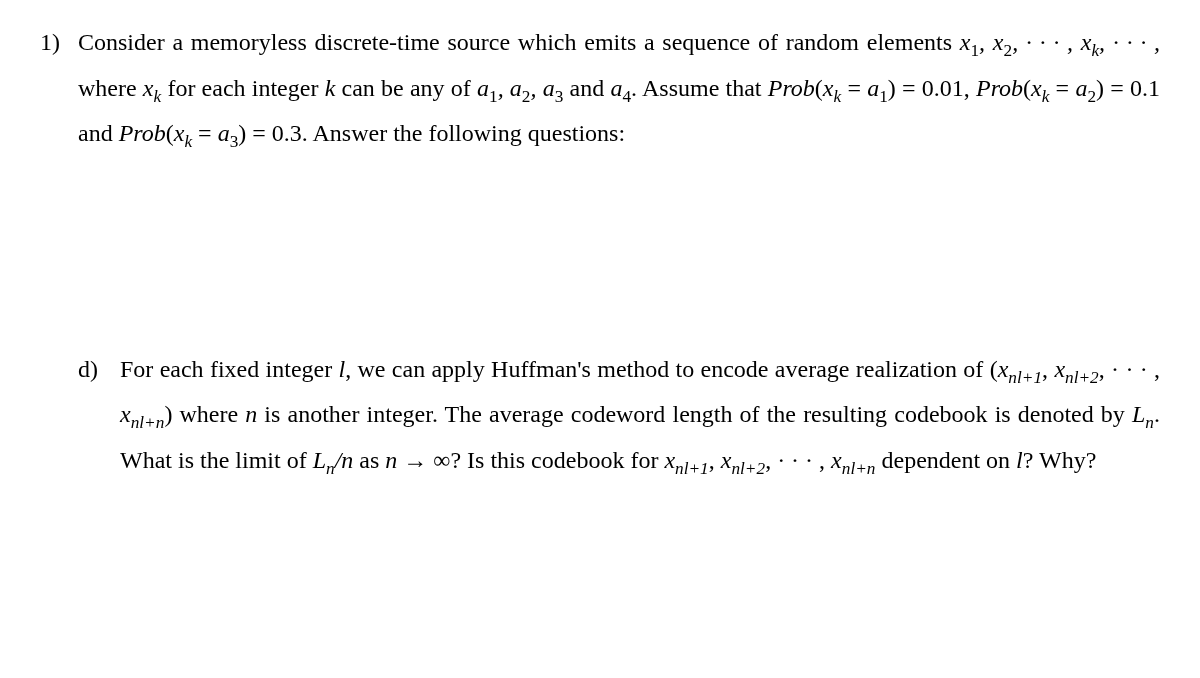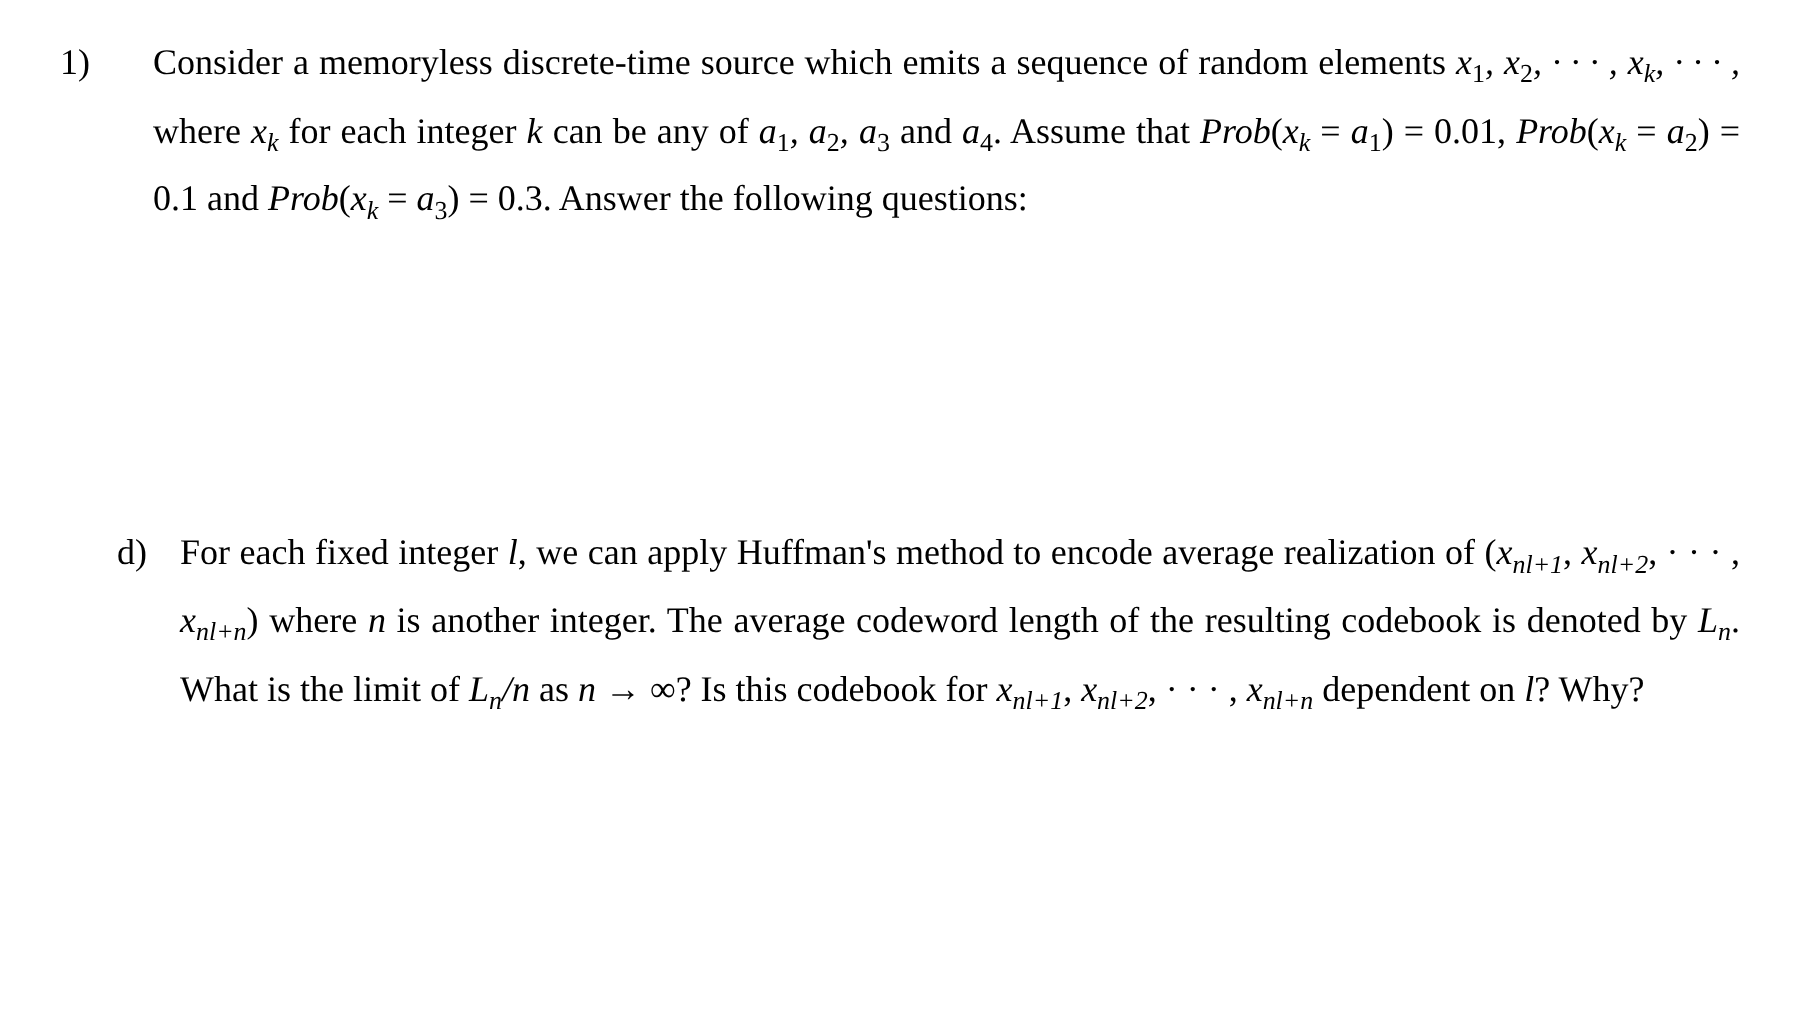--- a/index.html
+++ b/index.html
@@ -16,21 +16,20 @@
       display: flex;
       align-items: flex-start;
     }
     .problem-number {
       flex-shrink: 0;
       width: 38px;
     }
     .problem-body {
       flex: 1;
       text-align: justify;
-      margin-left: 24px;
     }
     .subpart {
       display: flex;
       align-items: flex-start;
       margin-top: 190px;
       margin-left: 38px;
     }
     .subpart-label {
       flex-shrink: 0;
       width: 42px;

